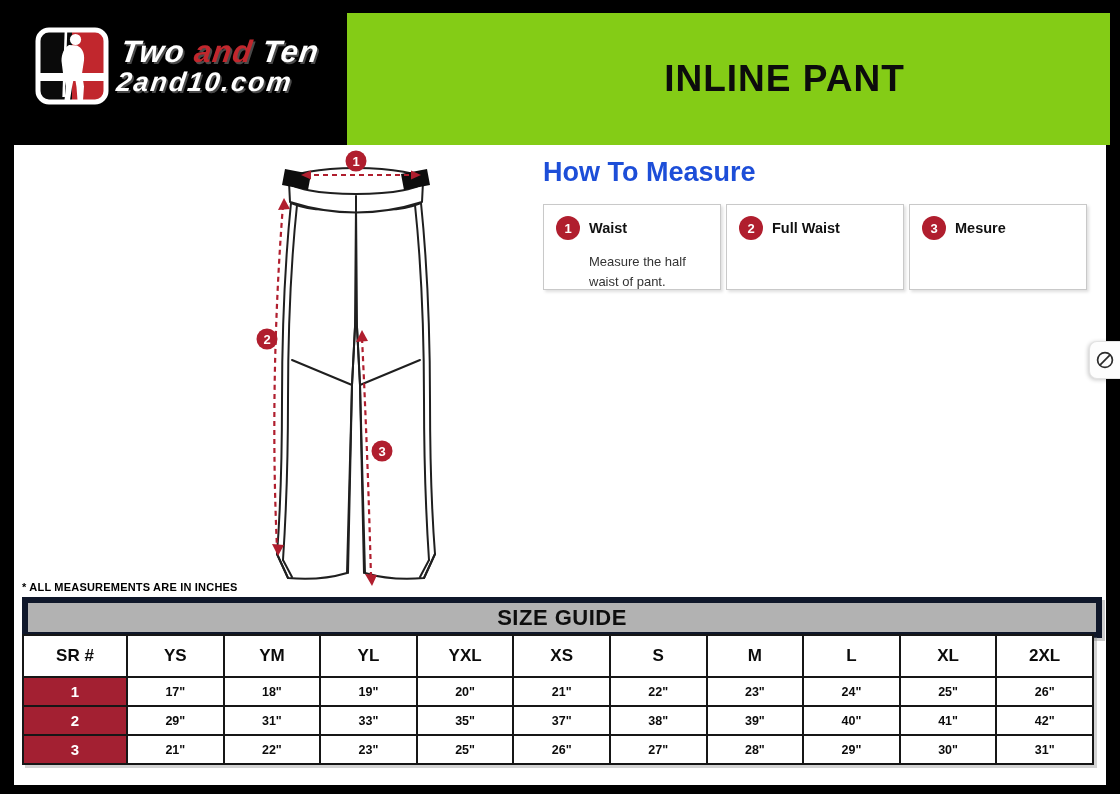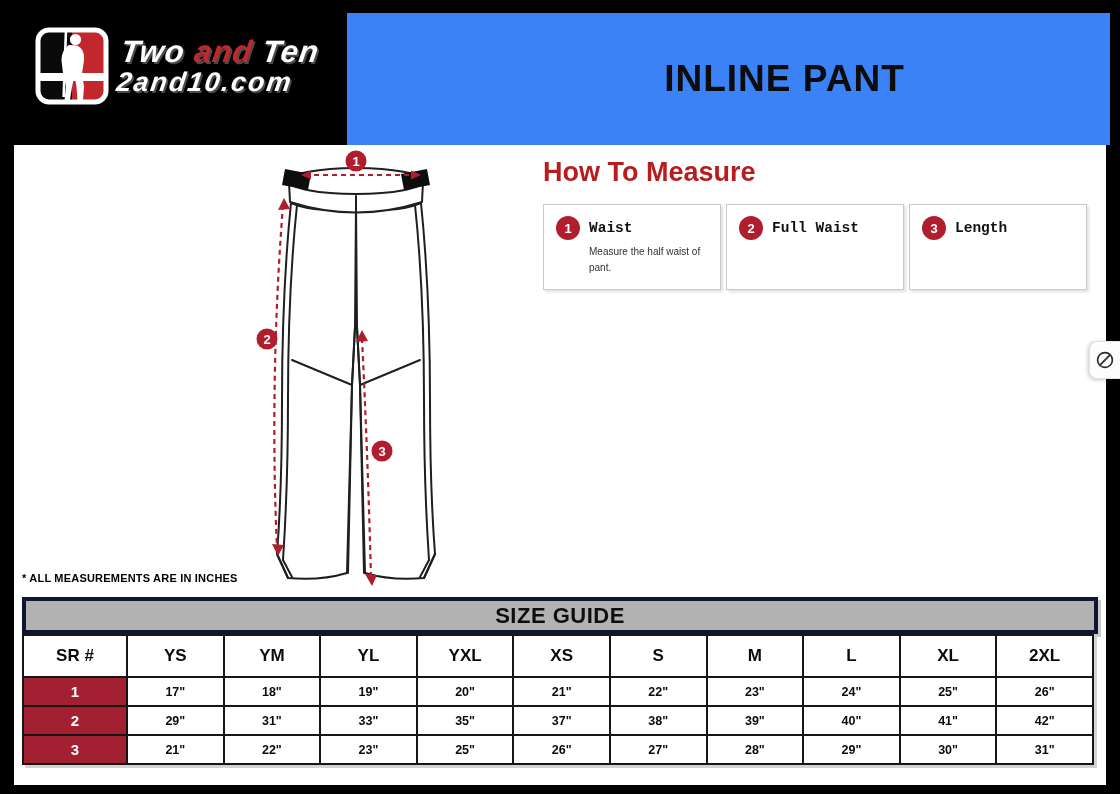--- a/index.html
+++ b/index.html
@@ -1,52 +1,52 @@
 <!DOCTYPE html>
 <html><head>
 <meta charset="utf-8">
 <style>
   html,body{margin:0;padding:0;background:#000;}
   .page{position:relative;width:1120px;height:794px;background:#000;overflow:hidden;
         font-family:"Liberation Sans",sans-serif;}
 
   
   .top-header{position:absolute;left:0;top:0;width:100%;height:145px;background:#000;}
-  .title-bar{position:absolute;left:347px;top:13px;width:763px;height:132px;background:#3b82f6;
+  .title-bar{position:absolute;left:347px;top:13px;width:763px;height:132px;background:#84cc16;
              display:flex;align-items:center;justify-content:center;}
   .title-bar h1{margin:0;font-size:37px;font-weight:900;letter-spacing:1px;color:#0c0c0c;
                 padding-left:112px;white-space:nowrap;}
   .logo{position:absolute;left:34px;top:26px;display:flex;align-items:center;gap:9px;}
   .logo-text{transform:skewX(-8deg);}
   .logo-line1{font-style:italic;font-weight:900;font-size:31px;color:#fff;letter-spacing:1px;
               text-shadow:2px 2px 0 #4a4a4a;white-space:nowrap;}
   .logo-line1 .and{color:#c1272d;}
   .logo-line2{font-style:italic;font-weight:900;font-size:27px;color:#fff;letter-spacing:2px;
               margin-top:-3px;text-shadow:2px 2px 0 #4a4a4a;white-space:nowrap;}
 
   
   .content{position:absolute;left:14px;top:145px;width:1092px;height:640px;background:#fff;}
 
   .pant-svg{position:absolute;left:226px;top:3px;}
 
-  .htm-heading{position:absolute;left:529px;top:12px;margin:0;font-size:27px;font-weight:800;color:#b91c1c;}
+  .htm-heading{position:absolute;left:529px;top:12px;margin:0;font-size:27px;font-weight:800;color:#1d4ed8;}
 
   .cards{position:absolute;left:529px;top:59px;display:flex;gap:5px;}
   .card{width:178px;height:86px;background:#fff;border:1px solid #c9c9c9;
         box-shadow:2px 2px 3px rgba(0,0,0,.13);box-sizing:border-box;padding:11px 8px 0 12px;}
   .card-head{display:flex;align-items:center;gap:9px;}
   .step-circle{width:24px;height:24px;border-radius:50%;background:#b01e2e;color:#fff;
                font-weight:bold;font-size:13px;display:flex;align-items:center;justify-content:center;flex:0 0 auto;}
-  .card-title{font-size:14.5px;font-weight:bold;color:#111;font-family:Liberation Mono, monospace;}
-  .card-desc{font-size:10px;color:#333;line-height:1.55;margin:4px 0 0 33px;width:122px;}
-
-  .note{position:absolute;left:8px;top:427px;font-size:11px;font-weight:bold;color:#000;letter-spacing:.2px;}
+  .card-title{font-size:14.5px;font-weight:bold;color:#111;}
+  .card-desc{font-size:13px;color:#333;line-height:1.55;margin:12px 0 0 33px;width:122px;}
+
+  .note{position:absolute;left:8px;top:436px;font-size:11px;font-weight:bold;color:#000;letter-spacing:.2px;}
 
   .sg-bar{position:absolute;left:8px;top:452px;width:1068px;height:29px;background:#b2b2b2;
-          border:4px solid #0f172a;display:flex;align-items:center;justify-content:center;
+          border:6px solid #0f172a;display:flex;align-items:center;justify-content:center;
           font-size:22px;font-weight:800;color:#0e0e0e;letter-spacing:.5px;
           box-shadow:3px 3px 0 rgba(125,125,125,.4);}
 
   .size-table{position:absolute;left:8px;top:489px;width:1072px;border-collapse:collapse;table-layout:fixed;
               box-shadow:3px 3px 0 rgba(130,130,130,.35);background:#14b8a6;}
   .size-table th,.size-table td{border:2px solid #161616;text-align:center;padding:0;vertical-align:middle;}
   .size-table thead th{height:40px;font-size:17px;font-weight:800;color:#0b0b0b;background:#fff;}
   .size-table td{height:27px;font-size:12.5px;font-weight:bold;color:#0b0b0b;background:#fff;}
   .size-table td.sr{background:#a32032;color:#fff;font-size:15px;}
 
@@ -150,21 +150,21 @@
       </div>
       <div class="card">
         <div class="card-head">
           <div class="step-circle">2</div>
           <div class="card-title">Full Waist</div>
         </div>
       </div>
       <div class="card">
         <div class="card-head">
           <div class="step-circle">3</div>
-          <div class="card-title">Length</div>
+          <div class="card-title">Mesure</div>
         </div>
       </div>
     </div>
 
     <div class="note">* ALL MEASUREMENTS ARE IN INCHES</div>
 
     <div class="sg-bar">SIZE GUIDE</div>
 
     <table class="size-table">
       <colgroup>

